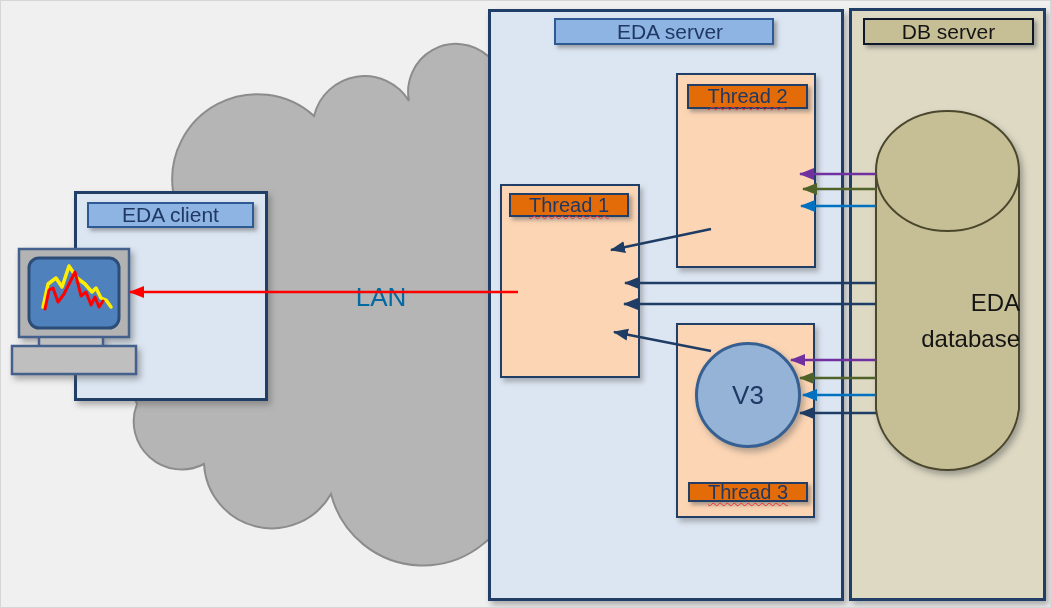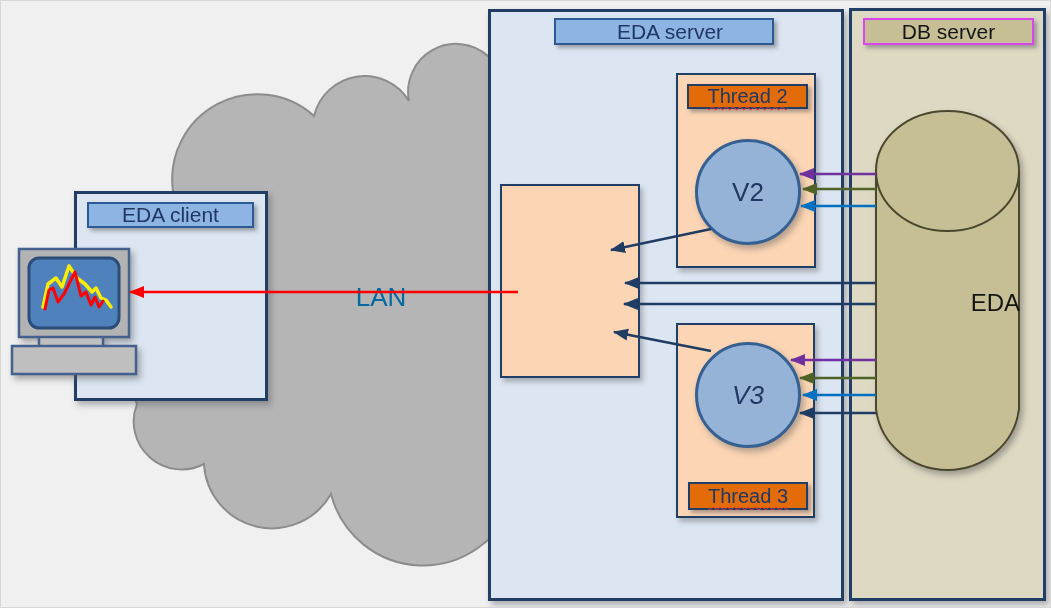--- a/index.html
+++ b/index.html
@@ -22,37 +22,37 @@
              background:#fcd5b4;z-index:3;box-shadow:3px 4px 5px rgba(90,90,90,.4);}
   #thread1-box{left:499px;top:183px;width:140px;height:194px;}
   #thread2-box{left:675px;top:72px;width:140px;height:195px;}
   #thread3-box{left:675px;top:322px;width:139px;height:195px;}
 
   .plate{position:absolute;box-sizing:border-box;display:flex;align-items:center;
          justify-content:center;z-index:4;font-size:21px;color:#1f3864;
          box-shadow:3px 3px 4px rgba(90,90,90,.5);white-space:nowrap;}
   #client-label{left:86px;top:201px;width:167px;height:26px;background:#8eb4e3;border:2px solid #2e5a94;text-align:right;}
   #server-label{left:553px;top:17px;width:220px;height:27px;background:#8eb4e3;border:2px solid #2e5a94;padding-left:12px;}
-  #db-label{left:862px;top:17px;width:171px;height:27px;background:#c6bf96;border:2px solid #d946ef;color:#141414;}
+  #db-label{left:862px;top:17px;width:171px;height:27px;background:#c6bf96;border:2px solid #0f172a;color:#141414;}
 
   .thread-plate{background:#e36c09;border:2px solid #203e66;font-size:20px;}
   #thread1-label{left:508px;top:192px;width:120px;height:24px;}
   #thread2-label{left:686px;top:83px;width:121px;height:25px;}
-  #thread3-label{left:687px;top:481px;width:120px;height:28px;}
+  #thread3-label{left:687px;top:481px;width:120px;height:20px;}
   .thread-plate span{
     text-decoration-line:underline;text-decoration-style:wavy;
     text-decoration-color:#f03030;text-decoration-thickness:1px;text-underline-offset:3px;text-align:center;}
 
   .node{position:absolute;width:106px;height:106px;border-radius:50%;background:#95b3d7;
         border:3px solid #376092;box-sizing:border-box;display:flex;align-items:center;
         justify-content:center;font-size:26px;color:#1f3864;z-index:5;
         box-shadow:3px 4px 6px rgba(90,90,90,.45);}
   #node-v1{left:517px;top:236px;}
   #node-v2{left:694px;top:138px;}
-  #node-v3{left:694px;top:341px;font-style:italic;}
+  #node-v3{left:694px;top:341px;}
 
   #lan-label{position:absolute;left:340px;top:281px;width:80px;text-align:center;
              font-size:26px;color:#0369a1;z-index:4;}
   #db-name{position:absolute;left:875px;top:284px;width:144px;text-align:right;
            font-size:24px;line-height:36px;color:#141414;z-index:7;}
   .shadowed{filter:drop-shadow(3px 4px 3px rgba(90,90,90,.5));}
 </style>
 </head>
 <body>
 
@@ -75,33 +75,36 @@
   <div class="bigbox" id="db-box"></div>
 
   <div class="threadbox" id="thread1-box"></div>
   <div class="threadbox" id="thread2-box"></div>
   <div class="threadbox" id="thread3-box"></div>
 
   <div class="plate" id="client-label">EDA client</div>
   <div class="plate" id="server-label">EDA server</div>
   <div class="plate" id="db-label">DB server</div>
 
+  <div class="plate thread-plate" id="thread1-label">
+    <span>Thread 1</span>
+  </div>
   <div class="plate thread-plate" id="thread2-label">
     <span>Thread 2</span>
   </div>
   <div class="plate thread-plate" id="thread3-label">
     <span>Thread 3</span>
   </div>
 
-  <div class="node" id="node-v2">V2</div>
   <div class="node" id="node-v3">V3</div>
 
   <div id="lan-label">LAN</div>
   <div id="db-name">
     <div>EDA</div>
+    <div>database</div>
   </div>
 
   <svg id="overlay-layer" class="layer">
     <defs>
       <marker id="mr" markerUnits="userSpaceOnUse" markerWidth="16" markerHeight="14" refX="14" refY="6" orient="auto">
         <path d="M0,0 L15,6 L0,12 Z" fill="#ff0000"></path>
         </marker>
       <marker id="mn" markerUnits="userSpaceOnUse" markerWidth="16" markerHeight="14" refX="14" refY="6" orient="auto">
         <path d="M0,0 L15,6 L0,12 Z" fill="#1f3c64"></path>
         </marker>

